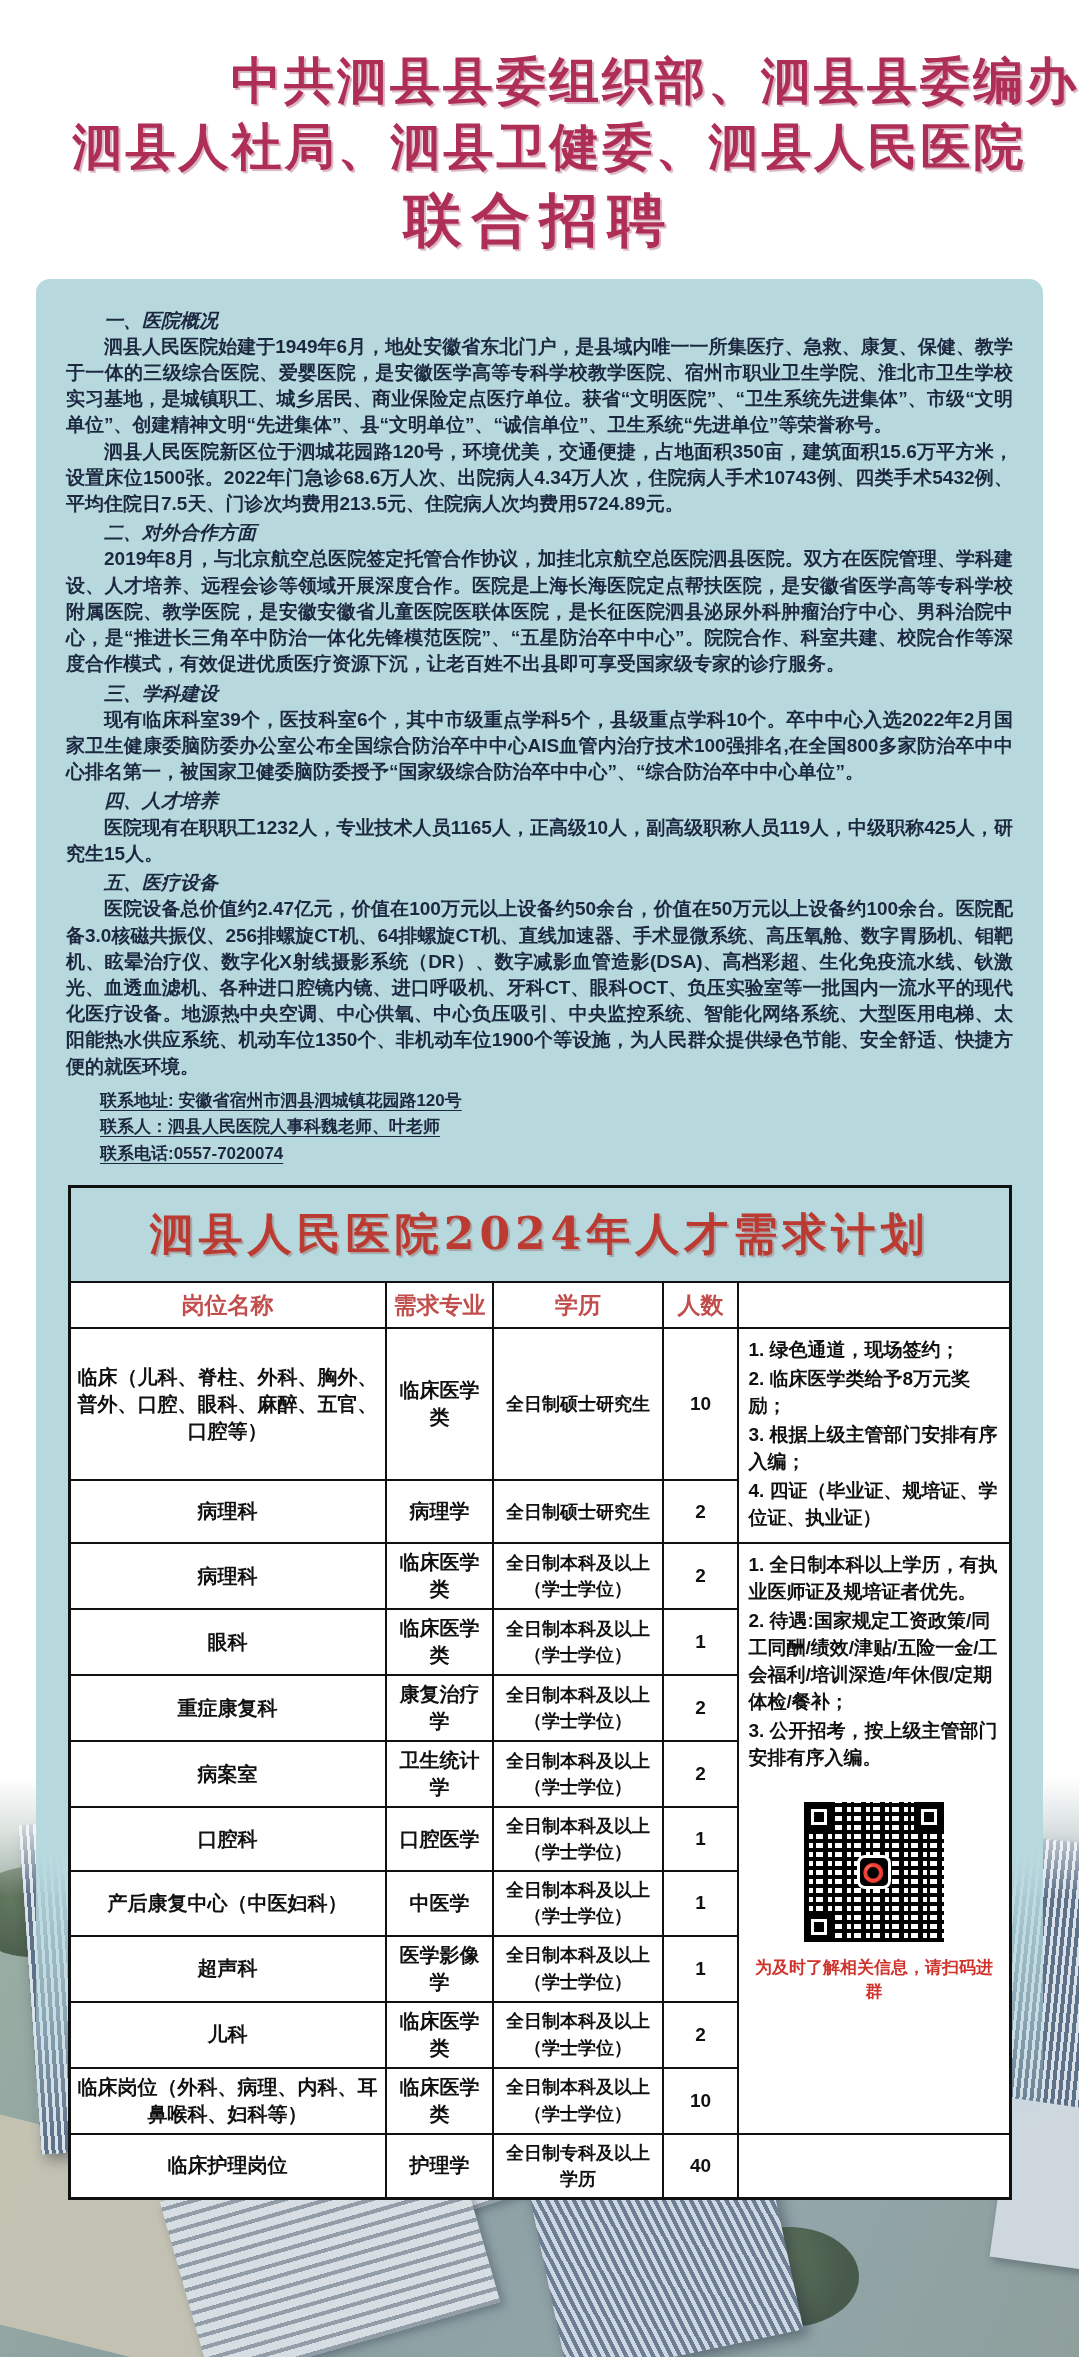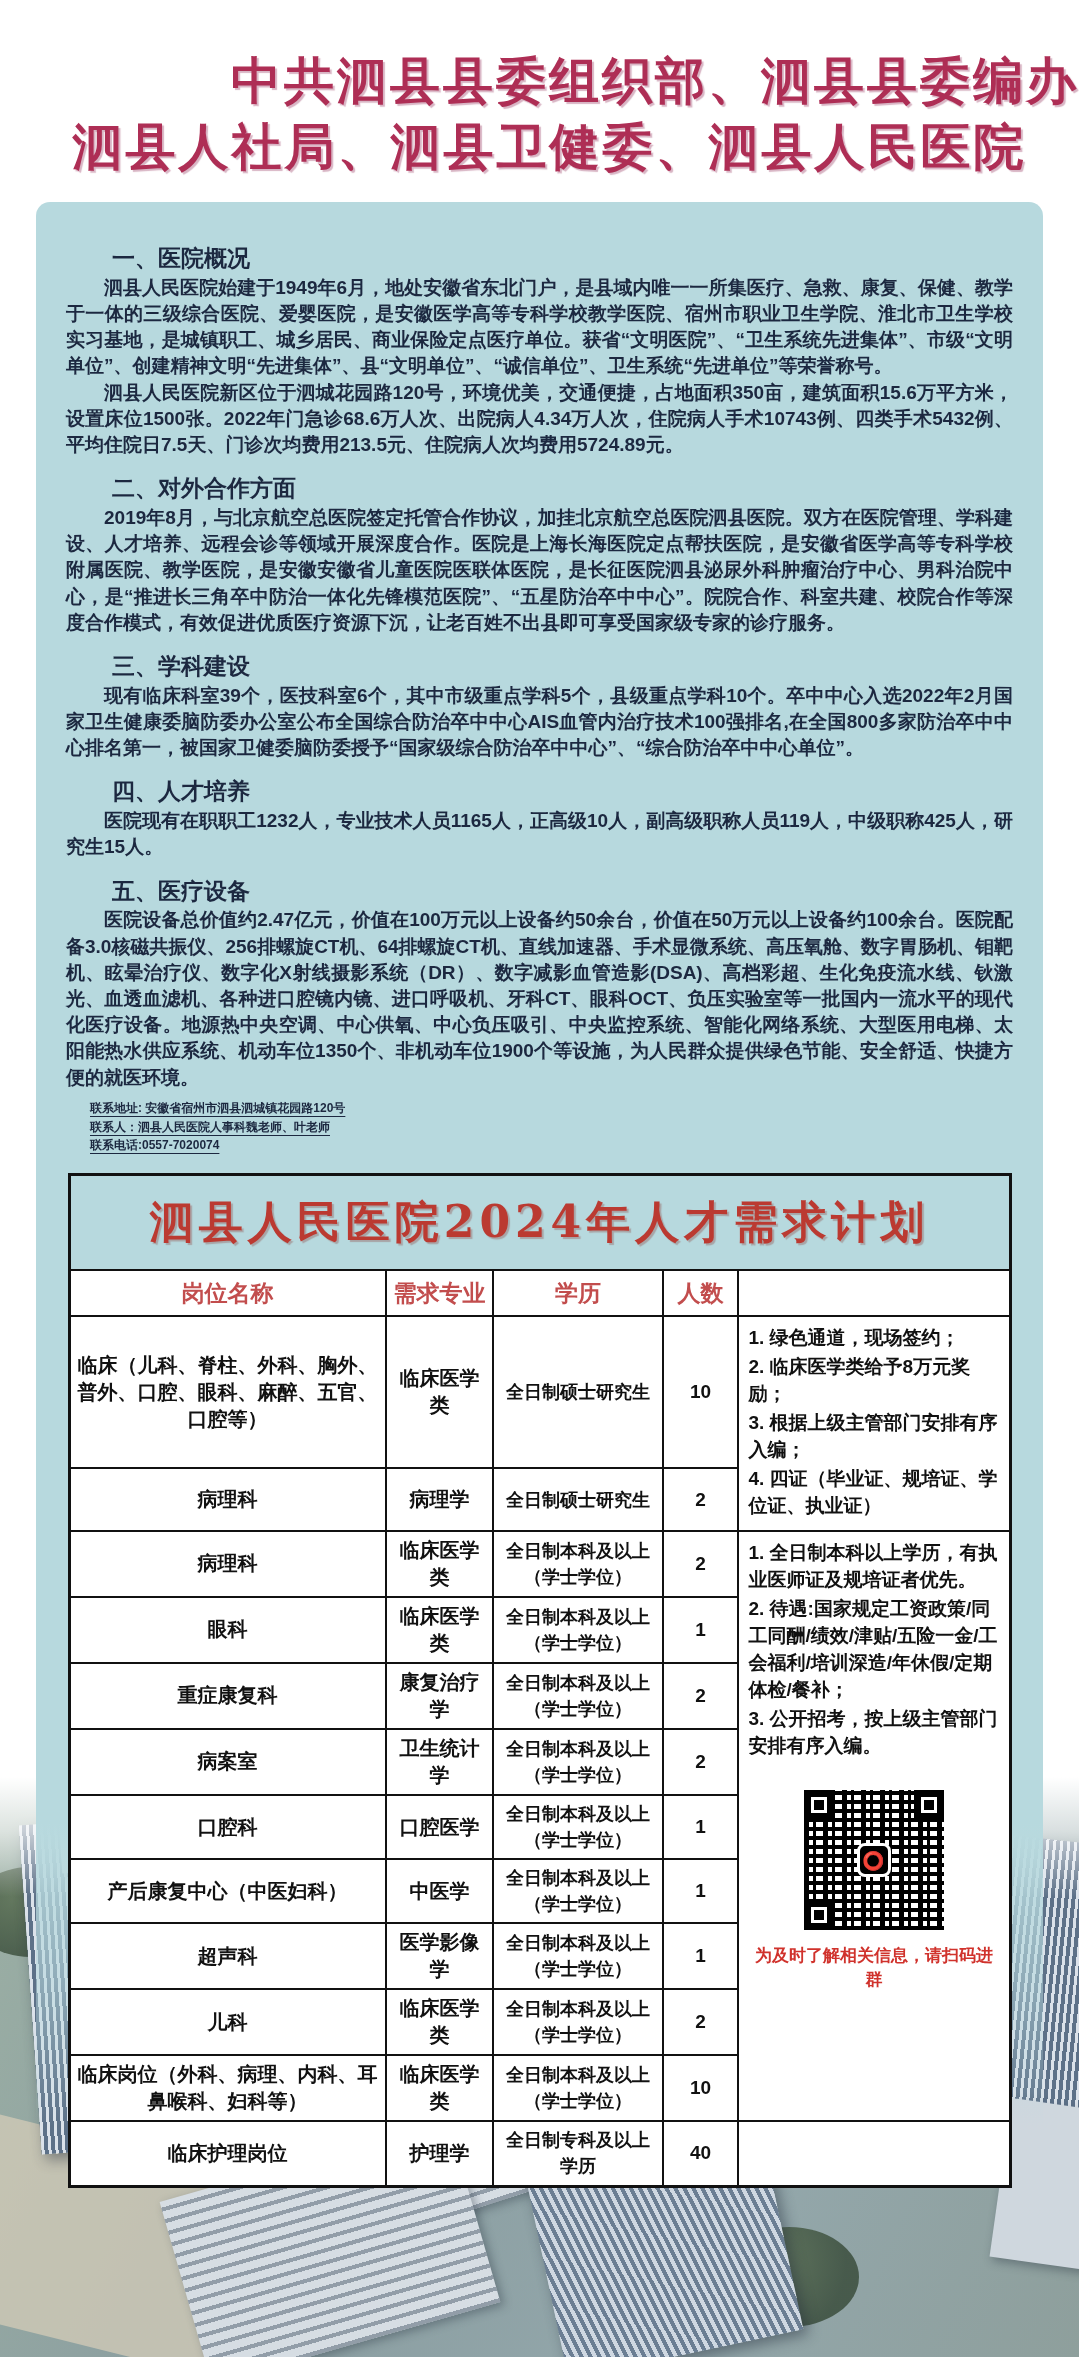--- a/index.html
+++ b/index.html
@@ -12,24 +12,24 @@
   .title-line { font-family:"DejaVu Serif", serif; font-weight:bold; color:#ae2e55;
                 text-shadow:2px 2px 1px rgba(125,10,60,.30); letter-spacing:3px; }
   .title-line.l1 { font-size:50px; line-height:1.32;text-align:right; }
   .title-line.l2 { font-size:50px; line-height:1.32;padding-left:20px; }
   .title-line.l3 { font-size:58px; line-height:1.25; margin-top:4px; letter-spacing:10px; }
 
   
   .content-box { position:relative; z-index:2; margin:22px 36px 0 36px; border-radius:14px;
                  padding:26px 30px 40px 30px;
                  background:linear-gradient(180deg,#b7d9de 0%,#b7d9de 80%,rgba(183,217,222,.55) 88%,rgba(183,217,222,0) 95%); }
-  .sec-heading { font-size:23px; font-weight:bold; color:#1c2840; line-height:1.38; text-indent:2em; margin-top:15px; }
+  .sec-heading { font-size:19px; font-weight:bold; color:#1c2840; line-height:1.38; text-indent:2em; margin-top:3px;font-style:italic; }
   .body-par    { font-size:19px; font-weight:bold; color:#1c2840; line-height:1.38; text-indent:2em; text-align:justify; }
   .contacts { margin-top:8px; }
-  .contact { font-size:12px; font-weight:bold; color:#1c2840; line-height:1.55; text-indent:2em;
+  .contact { font-size:17px; font-weight:bold; color:#1c2840; line-height:1.55; text-indent:2em;
              text-decoration:underline; text-underline-offset:4px; }
 
   
   .recruit-table { width:944px; margin:18px auto 0 auto; border-collapse:collapse; border:3px solid #111; background:transparent; }
   .recruit-table col.c-pos { width:318px; } .recruit-table col.c-major { width:108px; }
   .recruit-table col.c-edu { width:170px; } .recruit-table col.c-count { width:76px; }
   .recruit-table col.c-notes { width:272px; }
   .recruit-table th, .recruit-table td { border:2px solid #111; }
   .t-title { height:96px; background:transparent; font-family:"DejaVu Serif", serif; font-weight:bold;
              font-size:44px; color:#bb3a31; letter-spacing:5px; text-align:center;
@@ -76,20 +76,21 @@
   .cross-badge::after  { left:4px; top:13px; width:26px; height:8px; }
 </style>
 </head>
 <body>
 
 <div class="page">
 
   <header class="masthead">
     <div class="title-line l1">中共泗县县委组织部、泗县县委编办</div>
     <div class="title-line l2">泗县人社局、泗县卫健委、泗县人民医院</div>
+    <div class="title-line l3">联合招聘</div>
   </header>
 
   <section class="content-box">
     <div id="sections">
         <div class="sec-heading">一、医院概况</div>
         <p class="body-par">泗县人民医院始建于1949年6月，地处安徽省东北门户，是县域内唯一一所集医疗、急救、康复、保健、教学于一体的三级综合医院、爱婴医院，是安徽医学高等专科学校教学医院、宿州市职业卫生学院、淮北市卫生学校实习基地，是城镇职工、城乡居民、商业保险定点医疗单位。获省“文明医院”、“卫生系统先进集体”、市级“文明单位”、创建精神文明“先进集体”、县“文明单位”、“诚信单位”、卫生系统“先进单位”等荣誉称号。</p>
         <p class="body-par">泗县人民医院新区位于泗城花园路120号，环境优美，交通便捷，占地面积350亩，建筑面积15.6万平方米，设置床位1500张。2022年门急诊68.6万人次、出院病人4.34万人次，住院病人手术10743例、四类手术5432例、平均住院日7.5天、门诊次均费用213.5元、住院病人次均费用5724.89元。</p>
         <div class="sec-heading">二、对外合作方面</div>
         <p class="body-par">2019年8月，与北京航空总医院签定托管合作协议，加挂北京航空总医院泗县医院。双方在医院管理、学科建设、人才培养、远程会诊等领域开展深度合作。医院是上海长海医院定点帮扶医院，是安徽省医学高等专科学校附属医院、教学医院，是安徽安徽省儿童医院医联体医院，是长征医院泗县泌尿外科肿瘤治疗中心、男科治院中心，是“推进长三角卒中防治一体化先锋模范医院”、“五星防治卒中中心”。院院合作、科室共建、校院合作等深度合作模式，有效促进优质医疗资源下沉，让老百姓不出县即可享受国家级专家的诊疗服务。</p>
         <div class="sec-heading">三、学科建设</div>

